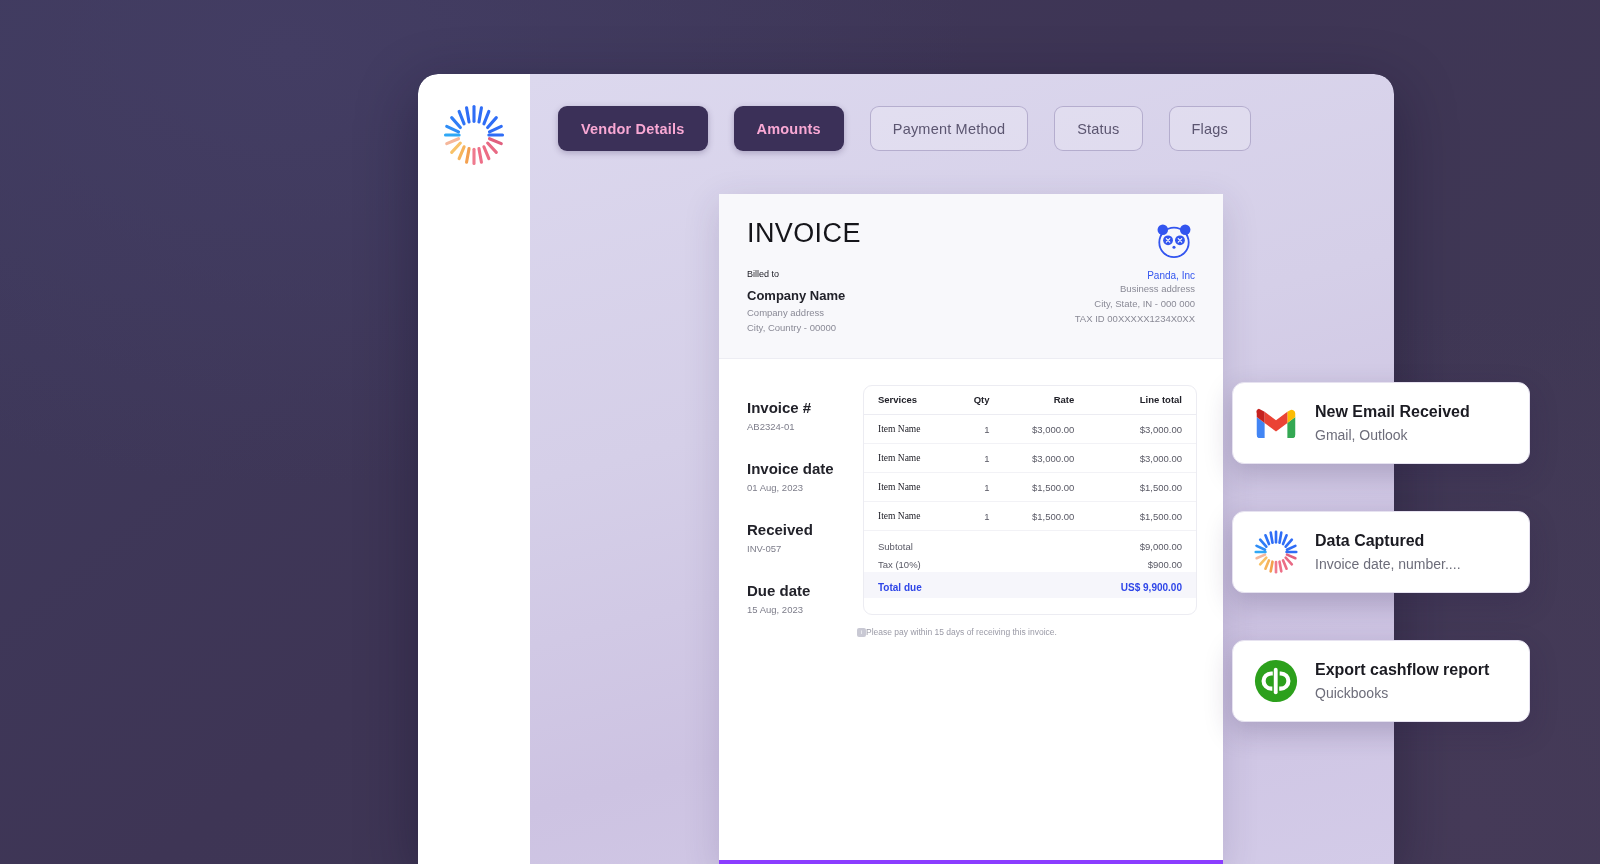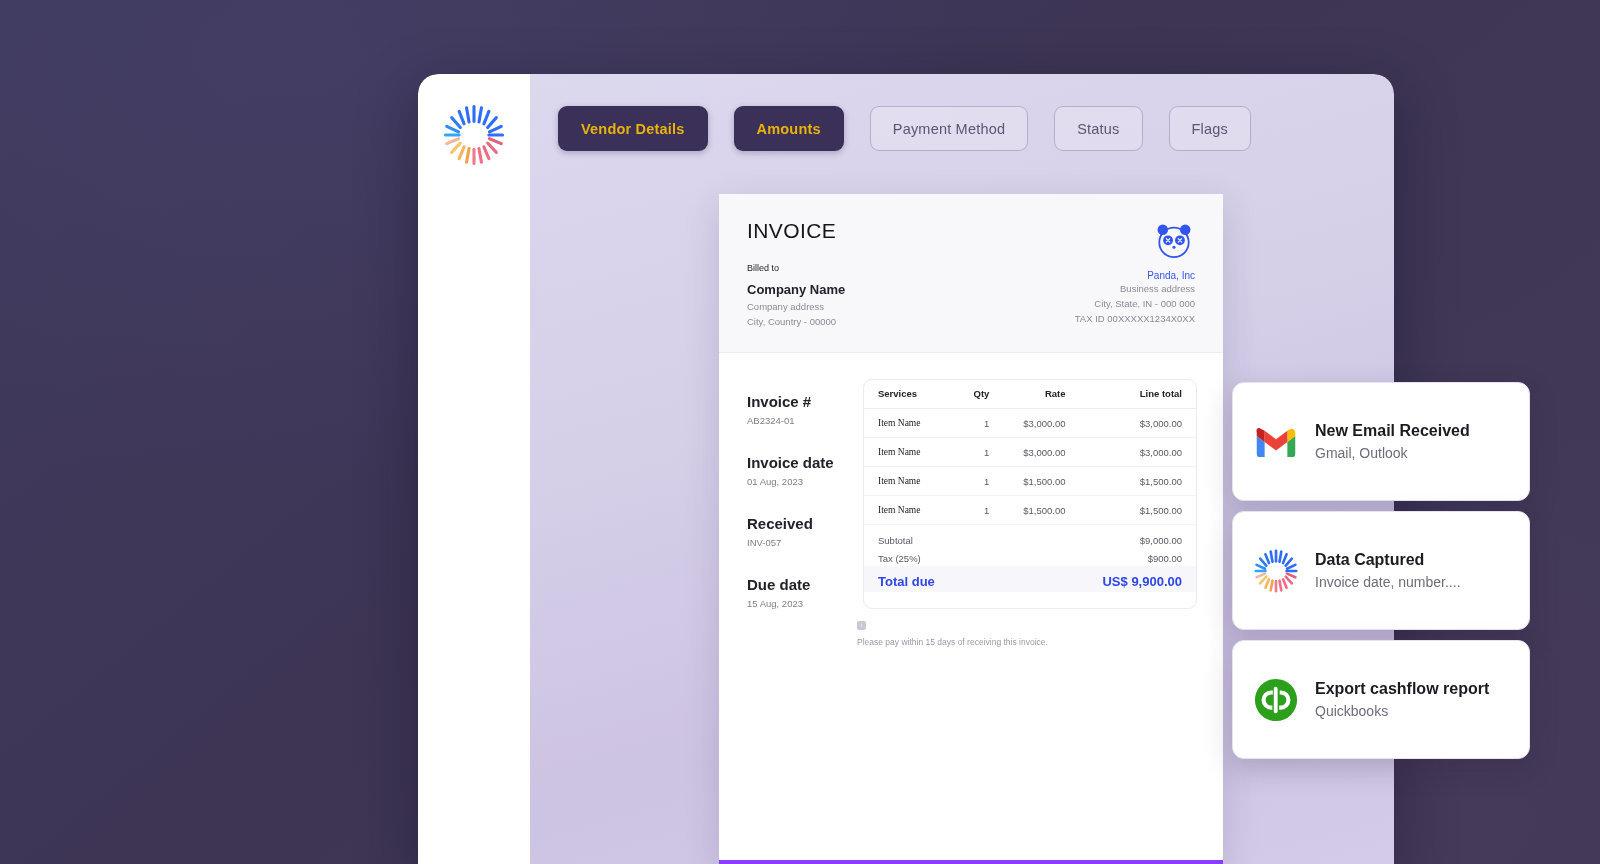--- a/index.html
+++ b/index.html
@@ -45,21 +45,21 @@
   }
   .tab {
     height:45px; padding:0 22px;
     display:flex; align-items:center; justify-content:center;
     border-radius:9px;
     font-size:14.5px; font-weight:700; letter-spacing:.2px;
     white-space:nowrap;
     border:1px solid transparent;
   }
   .tab.active {
-    background:#3b3058; color:#eab308;
+    background:#3b3058; color:#f9a8d4;
     box-shadow:0 2px 6px rgba(45,32,78,.28);
   }
   .tab.idle {
     background:rgba(255,255,255,.22);
     border:1px solid rgba(120,108,160,.42);
     color:#5b5570; font-weight:400;
   }
 
   
   .invoice {
@@ -71,21 +71,21 @@
   }
   .inv-accent { position:absolute; left:0; bottom:0; width:100%; height:4px; background:#8b3dff; }
 
   .inv-head {
     background:#f8f8fb;
     padding:26px 28px 22px 28px;
     min-height:144px;
     position:relative;
     border-bottom:1px solid #ededf3;
   }
-  .inv-title { font-size:21px; font-weight:400; color:#15151a; letter-spacing:.4px; line-height:1; }
+  .inv-title { font-size:27px; font-weight:400; color:#15151a; letter-spacing:.4px; line-height:1; }
   .billed-wrap { margin-top:22px; }
   .billed-to { font-size:9px; font-weight:400; color:#22222a; margin-bottom:7px; }
   .billed-name { font-size:13px; font-weight:700; color:#22222a; line-height:1.55; }
   .billed-line { font-size:9.5px; color:#8a8a96; line-height:1.55; }
 
   .vendor { position:absolute; right:28px; top:26px; text-align:right; }
   .panda { width:42px; height:42px; margin-left:auto; display:block; }
   .vendor-name { font-size:10px; font-weight:400; color:#3355ef; margin-top:8px; }
   .vendor-line { font-size:9.5px; color:#8a8a96; line-height:1.58; }
 
@@ -113,40 +113,40 @@
   tbody.items td {
     height:29px; color:#595965; text-align:right;
     border-bottom:1px solid #f2f2f6;
   }
   tbody.items td:first-child { text-align:left; color:#22222a;font-family:Liberation Serif, serif; }
   tbody.sums td { height:20px; color:#595965; text-align:right; padding-top:4px; }
   tbody.sums td:first-child { text-align:left; }
   tbody.sums tr:first-child td { padding-top:10px; }
   tr.total-row td {
     background:#f6f6fb; height:26px;
-    color:#2f46e8; font-weight:700; font-size:13px;
+    color:#2f46e8; font-weight:700; font-size:10px;
     text-align:right;
   }
   tr.total-row td:first-child { text-align:left; }
 
   .pay-note {
-    display:flex; align-items:flex-start; gap:7px;
-    margin:12px 0 0 136px; padding-left:2px;flex-direction:column;
+    display:flex; align-items:flex-end; 
+    margin:12px 0 0 136px; padding-left:2px;
   }
   .note-ico {
     width:9px; height:9px; border-radius:2px;
     background:#c9c9d4; flex:0 0 9px;
     display:flex; align-items:center; justify-content:center;
     font-size:6px; color:#fff; line-height:1;
   }
   .note-text { font-size:8.5px; color:#9a9aa6; }
 
   
   .notif {
-    position:absolute; width:298px; height:119px;
+    position:absolute; width:298px; height:82px;
     background:#ffffff; border-radius:12px;
     border:1px solid #e6e2f0;
     box-shadow:0 10px 28px rgba(40,28,74,.22);
     display:flex; align-items:center; gap:16px;
     padding:0 20px;
   }
   .n1 { left:1232px; top:382px; }
   .n2 { left:1232px; top:511px; }
   .n3 { left:1232px; top:640px; }
   .notif-ico { width:46px; height:46px; flex:0 0 46px; display:flex; align-items:center; justify-content:center; }
@@ -297,21 +297,21 @@
               </tr>
             </tbody>
             <tbody class="sums">
               <tr>
                 <td>Subtotal</td>
                 <td></td>
                 <td></td>
                 <td>$9,000.00</td>
               </tr>
               <tr>
-                <td>Tax (25%)</td>
+                <td>Tax (10%)</td>
                 <td></td>
                 <td></td>
                 <td>$900.00</td>
               </tr>
               <tr class="total-row">
                 <td>Total due</td>
                 <td></td>
                 <td></td>
                 <td>US$ 9,900.00</td>
               </tr>

